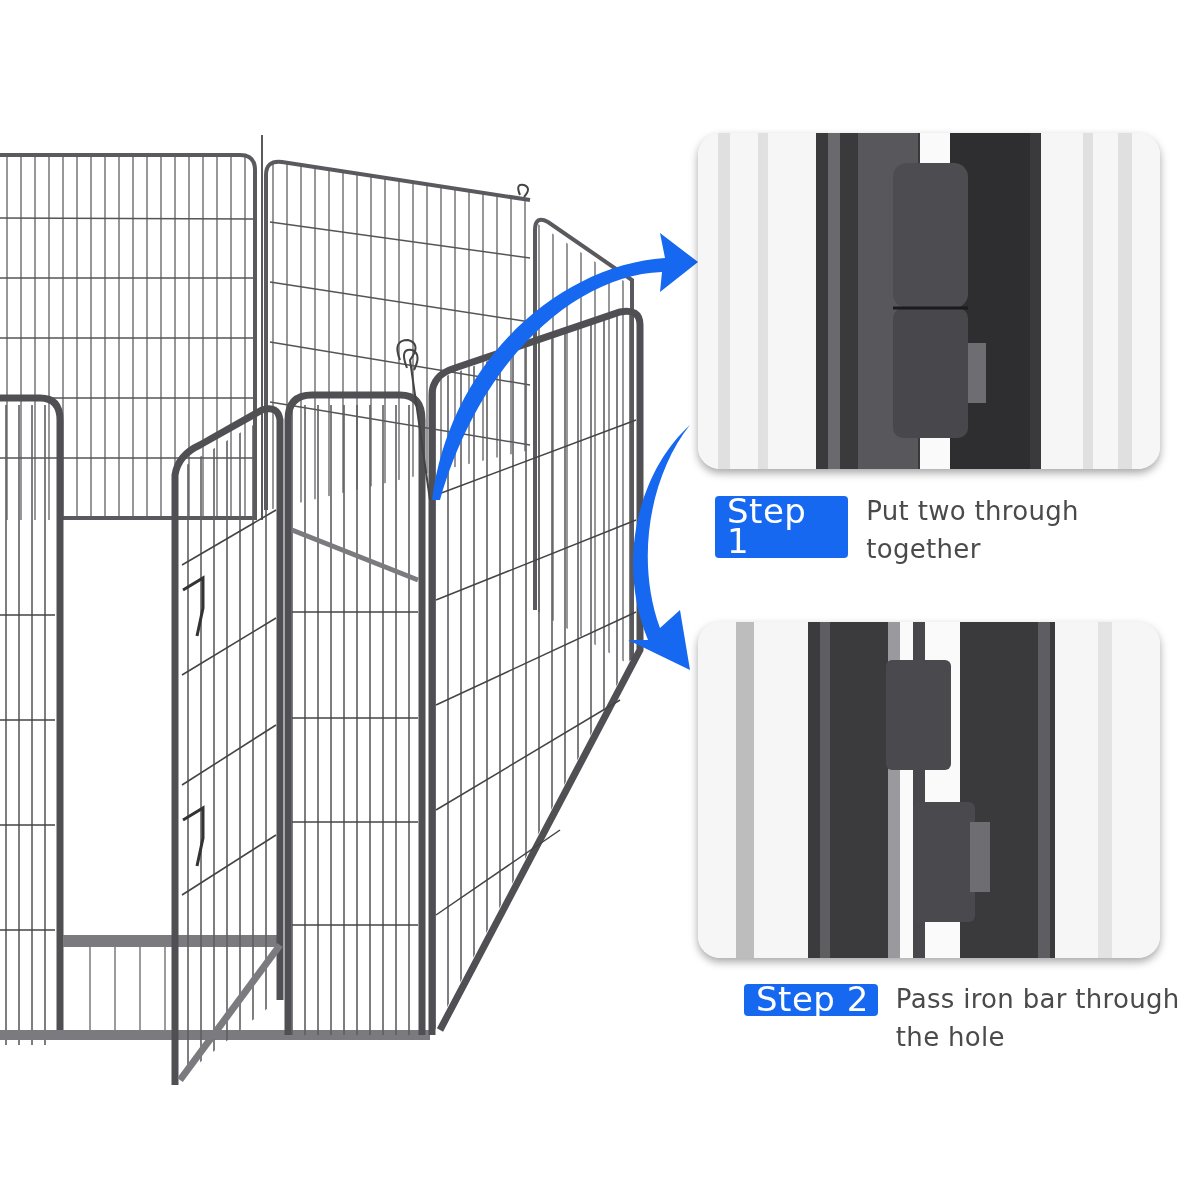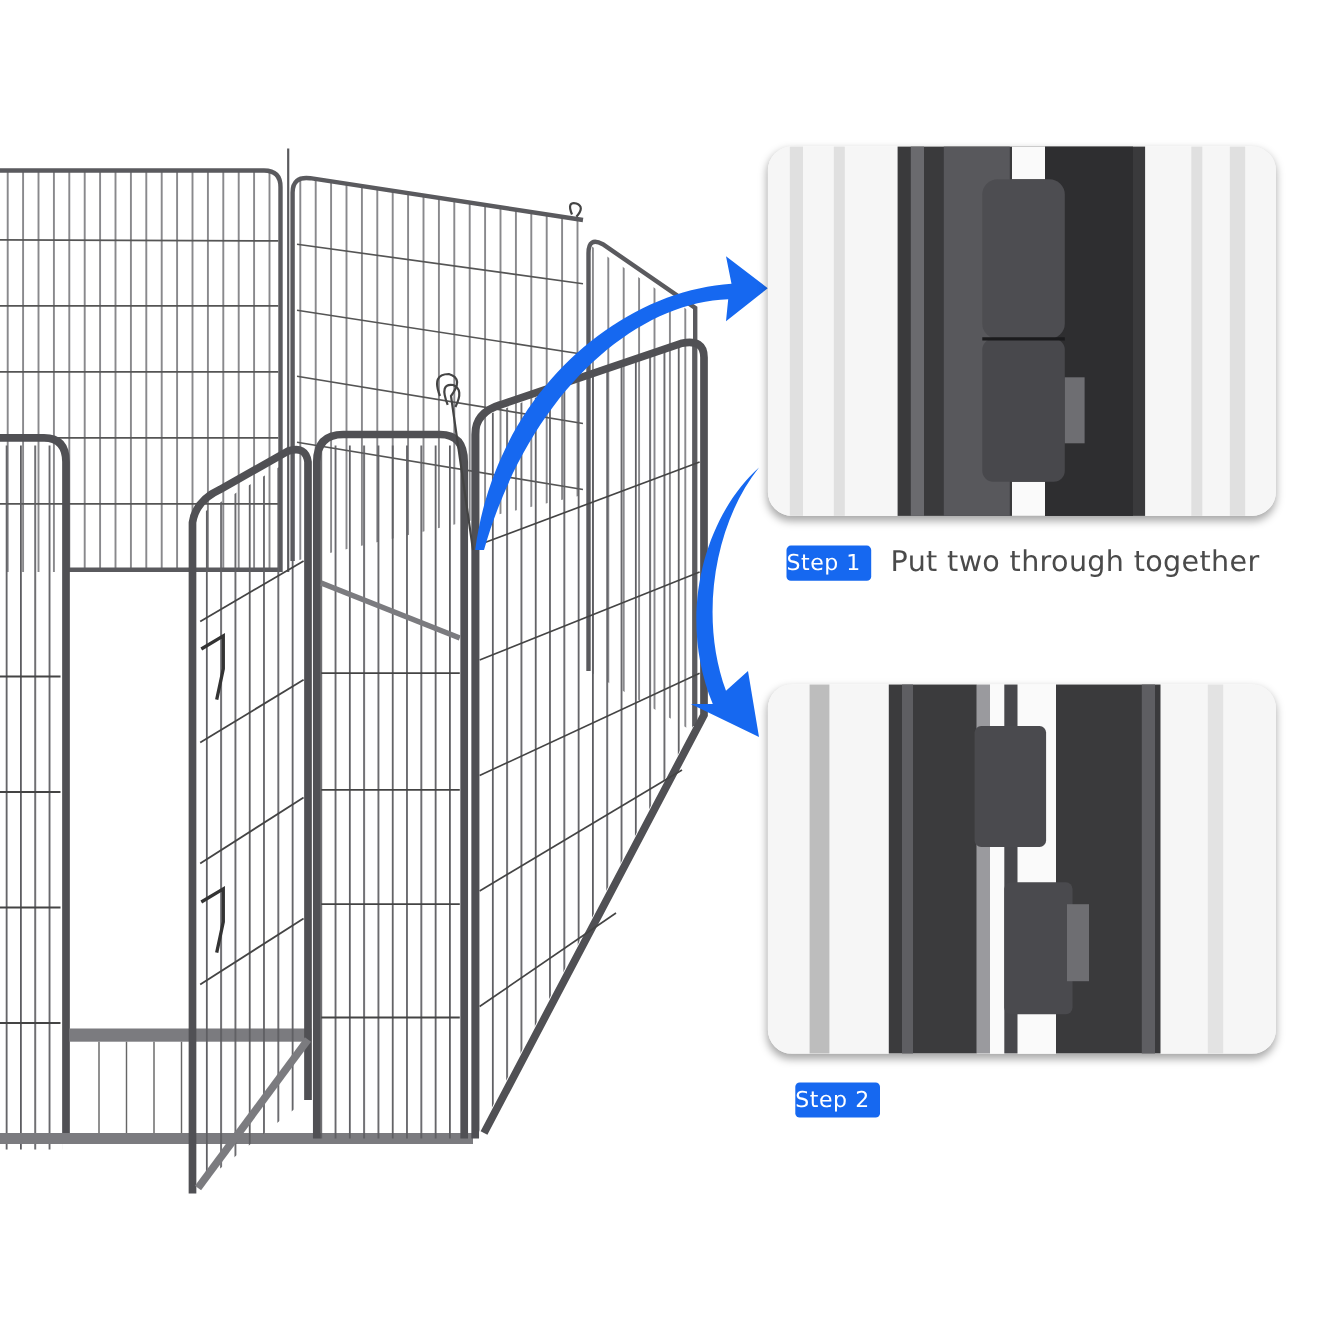--- a/index.html
+++ b/index.html
@@ -3,22 +3,22 @@
   <meta charset="utf-8">
   <style>
     html, body { margin: 0; padding: 0; background: #ffffff; }
     body { width: 1200px; height: 1200px; position: relative; overflow: hidden;
            font-family: "DejaVu Sans", "Liberation Sans", sans-serif; }
     .scene { position: absolute; left: 0; top: 0; width: 1200px; height: 1200px; }
     .card { position: absolute; border-radius: 22px; overflow: hidden; background: #fafafa;
             box-shadow: 0 4px 8px rgba(0,0,0,0.35); }
     .card svg { display: block; }
     .step { position: absolute; display: flex; align-items: flex-start; }
-    .step-badge { background: #1668f0; color: #fff; font-size: 20px; line-height: 30px;
-                  padding: 0 9px 2px 0; border-radius: 4px; letter-spacing: 0.5px; }
+    .step-badge { background: #1668f0; color: #fff; font-size: 34px; line-height: 30px;
+                  padding: 0 9px 2px 12px; border-radius: 4px; letter-spacing: 0.5px; }
     .step-text { color: #4a4a4a; font-size: 26px; line-height: 38px; margin-left: 18px; margin-top: -4px;
                  letter-spacing: 0.3px; }
   </style>
 </head>
 <body>
 
 <svg class="scene" viewBox="0 0 1200 1200" xmlns="http://www.w3.org/2000/svg">
   <defs>
     <pattern id="vbars" width="14" height="10" patternUnits="userSpaceOnUse">
       <line x1="7" y1="0" x2="7" y2="10" stroke="#6b6b6f" stroke-width="1.4"></line>
@@ -171,15 +171,16 @@
     <rect x="202" y="0" width="60" height="336" fill="#fafafa"></rect>
     <rect x="215" y="0" width="12" height="336" fill="#48484c"></rect>
     <rect x="262" y="0" width="95" height="336" fill="#3a3a3c"></rect>
     <rect x="340" y="0" width="12" height="336" fill="#5e5e62"></rect>
     <rect x="188" y="38" width="65" height="110" rx="6" fill="#4a4a4e"></rect>
     <rect x="215" y="180" width="62" height="120" rx="6" fill="#4a4a4e"></rect>
     <rect x="272" y="200" width="20" height="70" fill="#6e6e72"></rect>
   </svg>
 </div>
 
-<div class="step" style="left:723px; top:984px;">
+<div class="step" style="left:744px; top:984px;">
   <span class="step-badge">Step 2</span>
+  <span class="step-text" style="width:300px; margin-left:18px; margin-top:-4px;">Pass iron bar through the hole</span>
 </div>
 
 </body></html>

